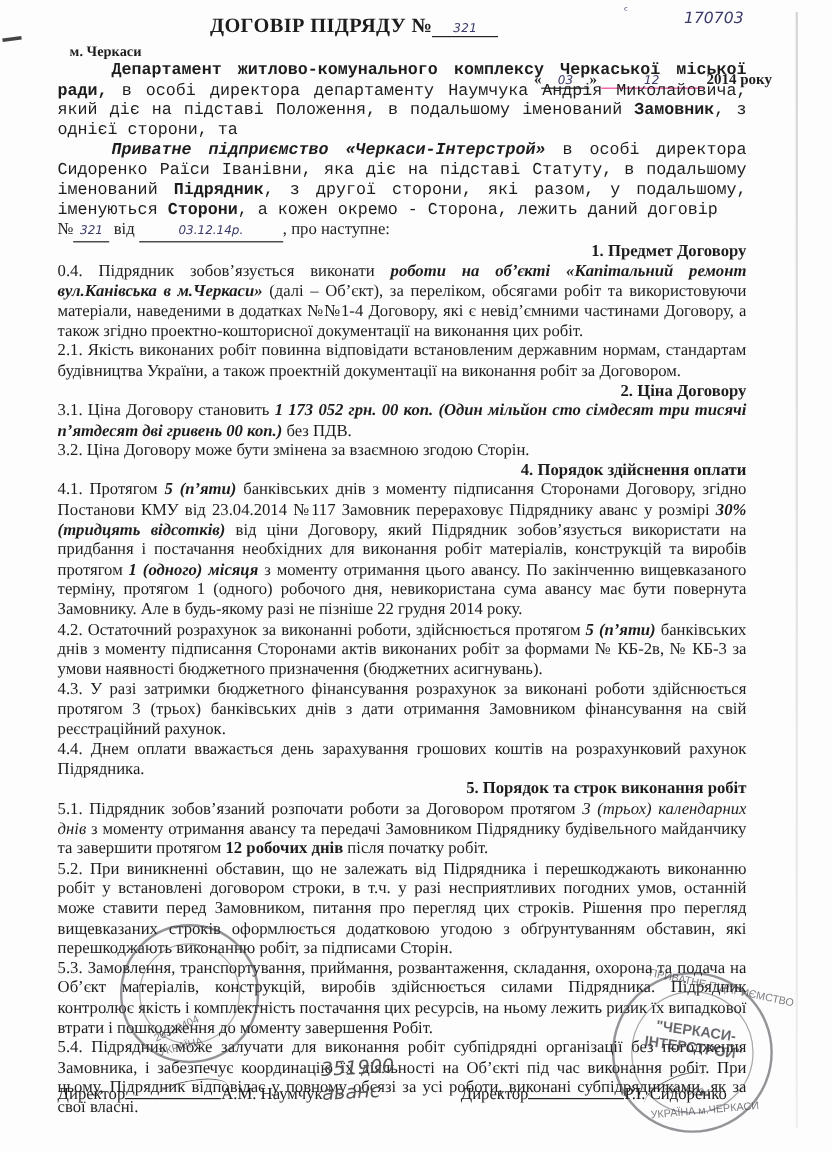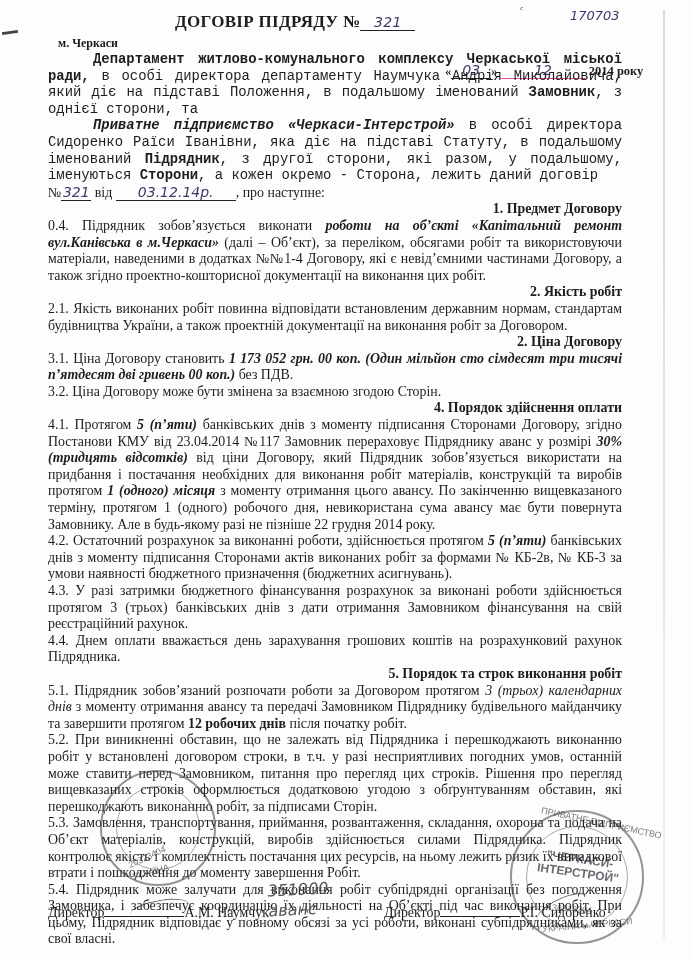--- a/index.html
+++ b/index.html
@@ -25,21 +25,21 @@
   .title {
     position: absolute; left: 175px; top: 12px;
     font-size: 17px; font-weight: bold; letter-spacing: 0.3px;
   }
   .title .blank {
     display: inline-block; width: 55px; border-bottom: 1px solid #222;
     text-align: center;
   }
   .hand {
     font-family: "DejaVu Sans", sans-serif; font-style: italic; font-weight: normal;
-    color: #3a3a6a; font-size: 14px;
+    color: #3a3a6a; font-size: 10px;
   }
   .city {
     position: absolute; left: 58px; top: 36px; font-weight: bold; font-size: 12px;
   }
   .date {
     position: absolute; left: 445px; top: 34px; font-size: 12.5px; font-weight: bold;
   }
   .date .b1 { display: inline-block; width: 40px; border-bottom: 1px solid #222; text-align: center; margin-top: 28px; }
   .date .b2 { display: inline-block; width: 85px; border-bottom: 1px solid #ec4899; text-align: center; }
   .reg {
@@ -124,21 +124,20 @@
   </div>
 
   <div class="body-text">
     <p class="indent"><b>Департамент житлово-комунального комплексу Черкаської міської ради,</b><span> в особі директора департаменту Наумчука Андрія Миколайовича, який діє на підставі Положення, в подальшому іменований </span><b>Замовник</b><span>, з однієї сторони, та</span></p>
     <p class="indent"><span class="bi">Приватне підприємство «Черкаси-Інтерстрой»</span><span> в особі директора Сидоренко Раїси Іванівни, яка діє на підставі Статуту, в подальшому іменований </span><b>Підрядник</b><span>, з другої сторони, які разом, у подальшому, іменуються </span><b>Сторони</b><span>, а кожен окремо - Сторона, лежить даний договір</span></p>
     <p><span>№</span><span class="inline-blank hand" style="width:30px">321</span><span> від </span><span class="inline-blank hand" style="width:120px">03.12.14р.</span><span>, про наступне:</span></p>
 
     <p class="h">1.  Предмет Договору</p>
     <p><span>0.4. Підрядник зобов’язується виконати </span><span class="bi">роботи на об’єкті «Капітальний ремонт вул.Канівська в м.Черкаси»</span><span> (далі – Об’єкт), за переліком, обсягами робіт та використовуючи матеріали, наведеними в додатках №№1-4 Договору, які є невід’ємними частинами Договору, а також згідно проектно-кошторисної документації на виконання цих робіт.</span></p>
 
-    <p class="h">2. Якість робіт</p>
     <p>2.1. Якість виконаних робіт повинна відповідати встановленим державним нормам, стандартам будівництва України, а також проектній документації на виконання робіт за Договором.</p>
 
     <p class="h">2. Ціна Договору</p>
     <p><span>3.1. Ціна Договору становить </span><span class="bi">1 173 052 грн. 00 коп. (Один мільйон сто сімдесят три тисячі п’ятдесят дві  гривень  00 коп.)</span><span> без ПДВ.</span></p>
     <p>3.2. Ціна Договору може бути змінена за взаємною згодою Сторін.</p>
 
     <p class="h">4. Порядок здійснення оплати</p>
     <p><span>4.1. Протягом </span><span class="bi">5 (п’яти)</span><span> банківських днів з моменту підписання Сторонами Договору, згідно Постанови КМУ від 23.04.2014 №117 Замовник перераховує Підряднику аванс у розмірі </span><span class="bi">30% (тридцять відсотків)</span><span> від ціни Договору, який Підрядник зобов’язується використати на придбання і постачання необхідних для виконання робіт матеріалів, конструкцій та виробів протягом </span><span class="bi">1 (одного) місяця</span><span> з моменту отримання цього авансу. По закінченню вищевказаного терміну, протягом 1 (одного) робочого дня, невикористана сума авансу має бути повернута Замовнику. Але в будь-якому разі не пізніше 22 грудня 2014 року.</span></p>
     <p><span>4.2. Остаточний розрахунок за виконанні роботи, здійснюється протягом </span><span class="bi">5 (п’яти)</span><span> банківських днів з моменту підписання Сторонами актів виконаних робіт за формами № КБ-2в, № КБ-3 за умови наявності бюджетного призначення (бюджетних асигнувань).</span></p>
     <p>4.3. У разі затримки бюджетного фінансування розрахунок за виконані роботи здійснюється протягом 3 (трьох) банківських днів з дати отримання Замовником фінансування на свій реєстраційний рахунок.</p>

